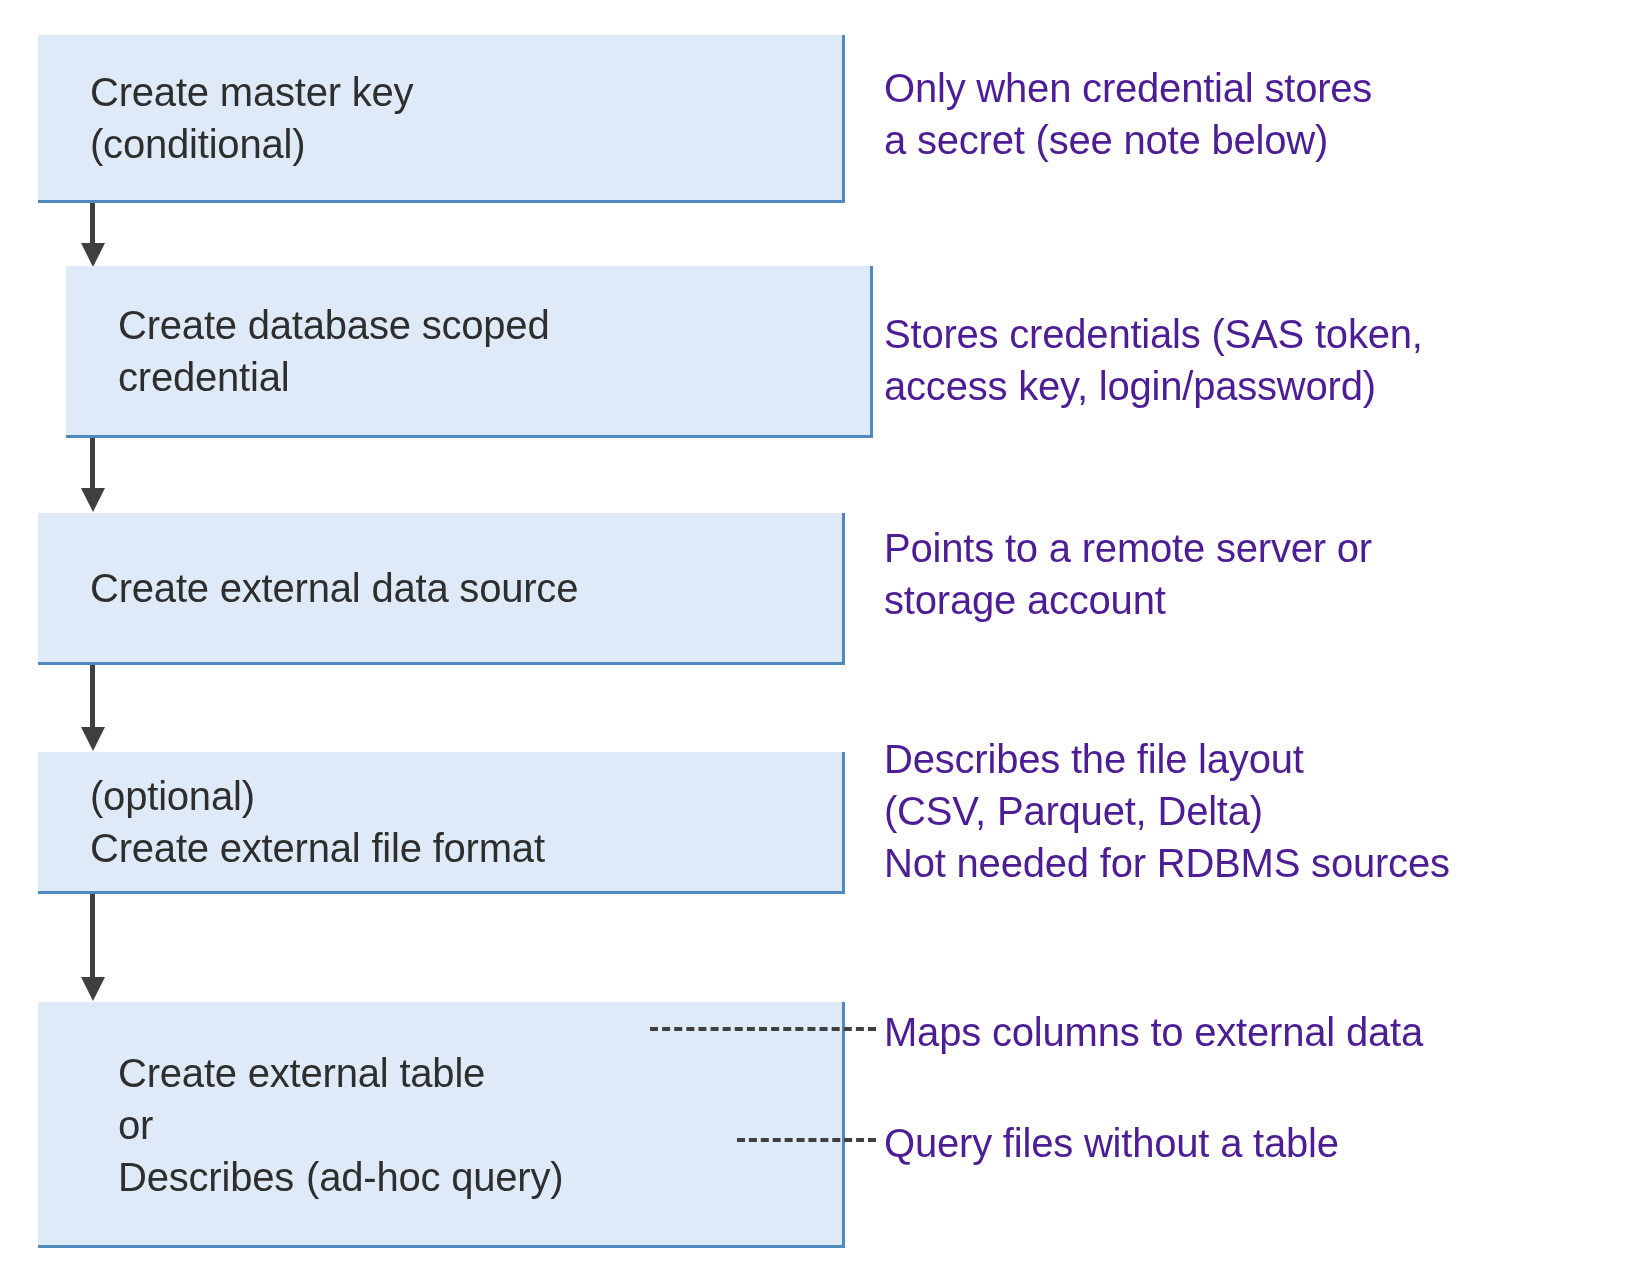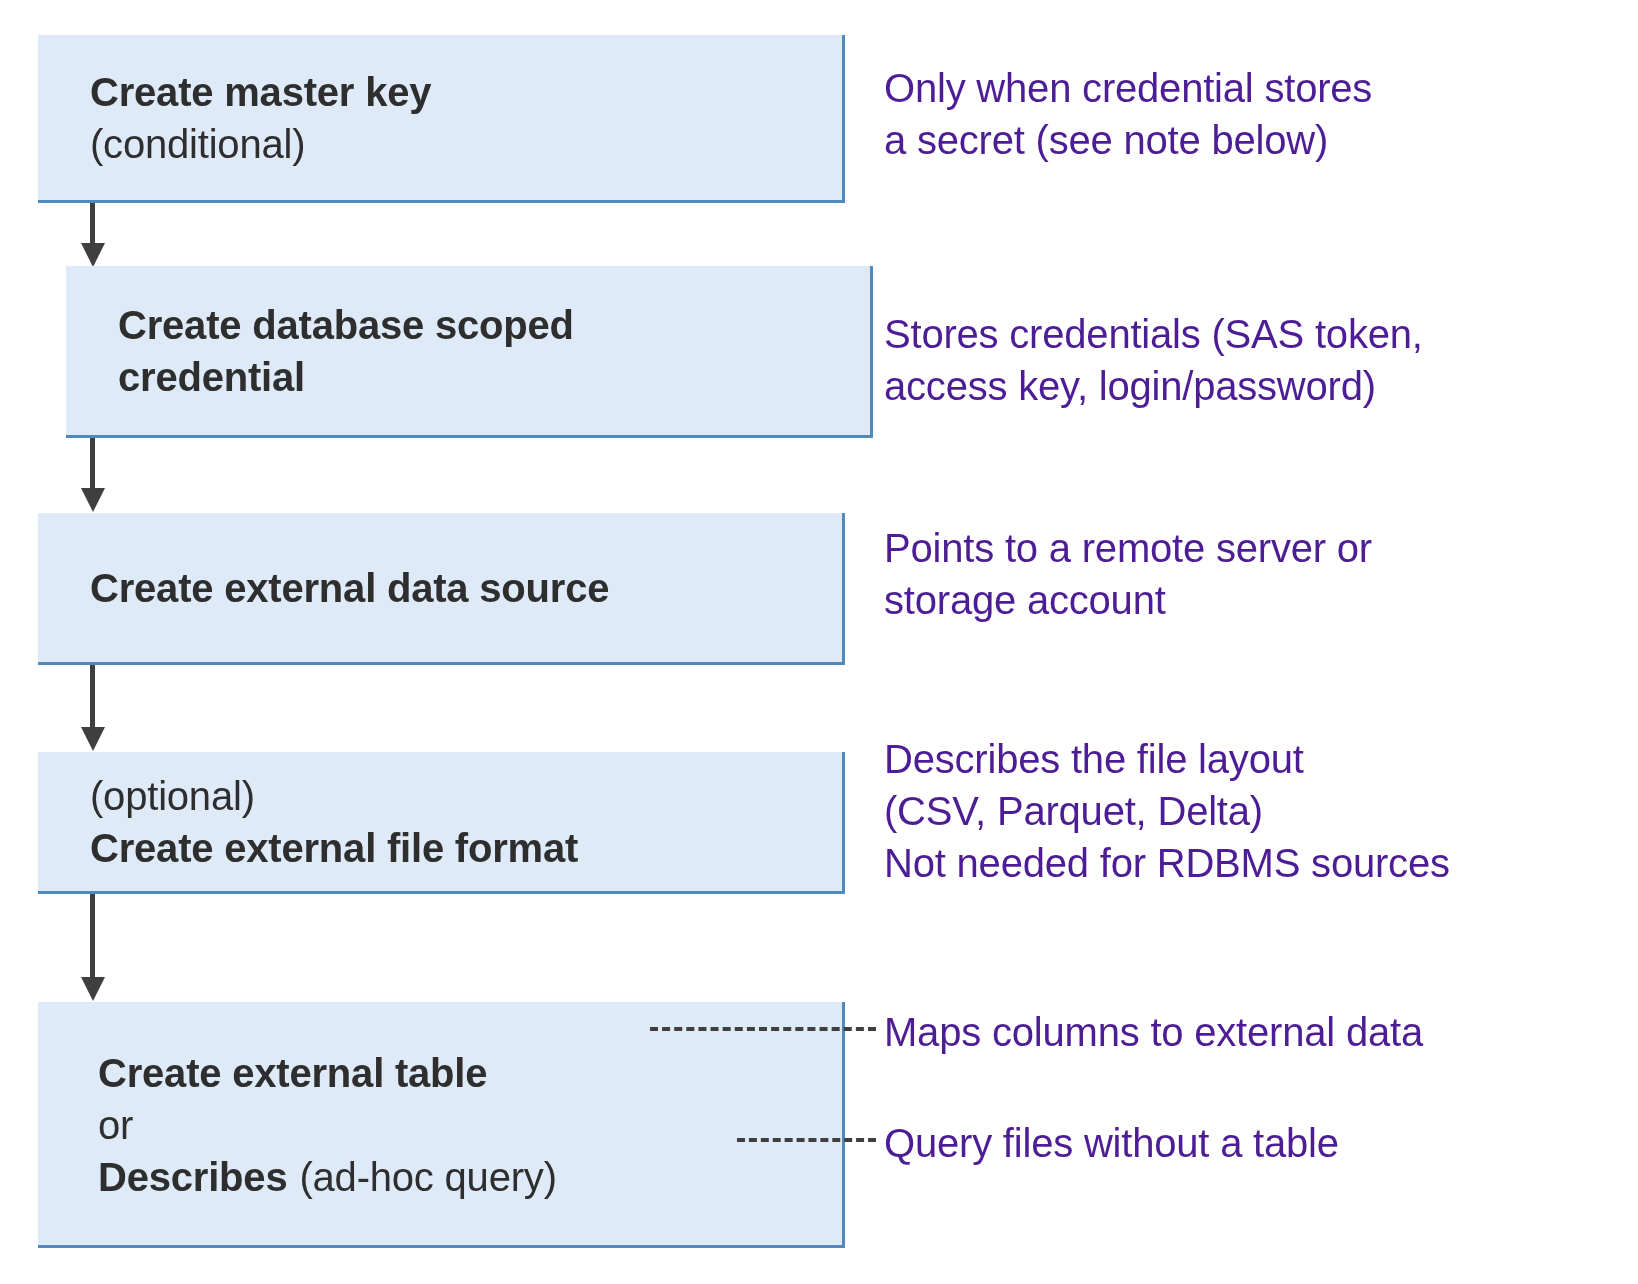--- a/index.html
+++ b/index.html
@@ -34,27 +34,27 @@
     padding-left: 52px;
     box-sizing: border-box;
   }
   .flow-box .line {
     color: #2e2e2e;
     font-size: 40px;
     line-height: 1.30;
     letter-spacing: -0.2px;
     white-space: nowrap;
   }
-  .flow-box .line.bold { font-weight: bold; }
+  .flow-box .line.bold { font-weight: normal; }
 
   #box-1 { top: 35px;   height: 168px; }
   #box-2 { top: 266px;  height: 172px; margin-left: 28px; }
   #box-3 { top: 513px;  height: 152px; }
   #box-4 { top: 752px;  height: 142px; }
-  #box-5 { top: 1002px; height: 246px; padding-left: 60px; }
+  #box-5 { top: 1002px; height: 246px; padding-left: 80px; }
 
   #box-5 .row {
     position: relative;
     display: flex;
     align-items: baseline;
   }
   #box-5 .row-1 { margin-top: 2px; }
   #box-5 .row-3 { margin-top: 0px; }
 
   

